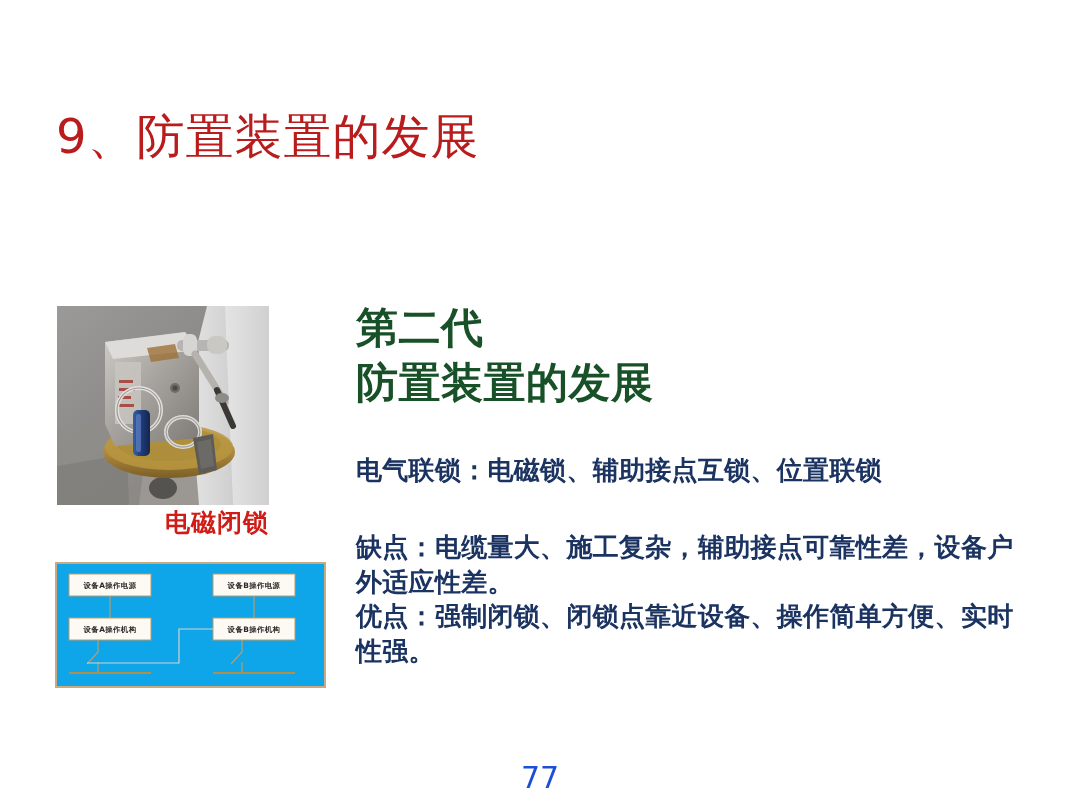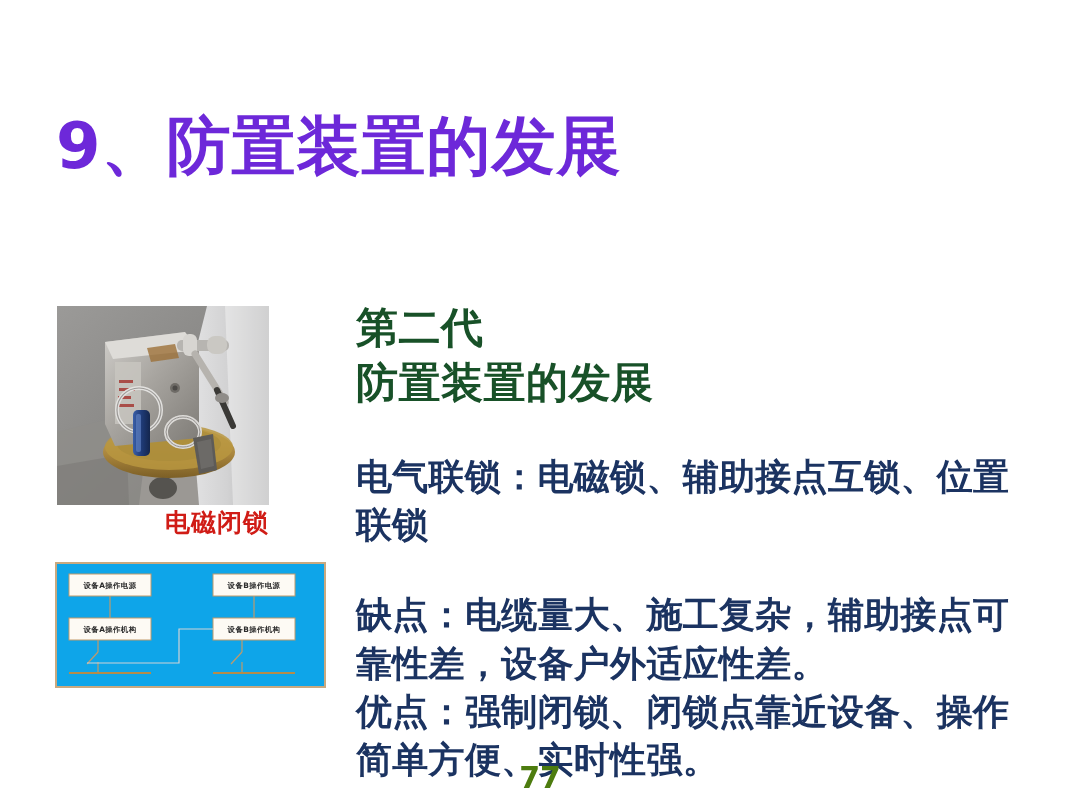--- a/index.html
+++ b/index.html
@@ -20,24 +20,24 @@
     position: absolute;
     inset: 0;
     background: #ffffff;
   }
 
   
   .slide-title {
     position: absolute;
     left: 56px;
     top: 109px;
-    font-size: 64px;
+    font-size: 48px;
     line-height: 1.16;
-    font-weight: 700;
-    color: #6d28d9;
+    font-weight: 400;
+    color: #b91c1c;
     letter-spacing: 1px;
     white-space: nowrap;
   }
 
   
   .photo-frame {
     position: absolute;
     left: 57px;
     top: 306px;
     width: 212px;
@@ -107,38 +107,38 @@
   }
   .heading-green {
     color: #185128;
     font-size: 42px;
     font-weight: 700;
     line-height: 1.32;
     letter-spacing: 0.5px;
   }
   .para-blue {
     color: #1b3361;
-    font-size: 36px;
+    font-size: 26px;
     font-weight: 700;
     line-height: 1.34;
     letter-spacing: 0.3px;
   }
   .gap-1 { height: 42px; }
   .gap-2 { height: 42px; }
 
   
   .page-number {
     position: absolute;
     left: 0;
     right: 0;
     top: 760px;
     text-align: center;
     font-size: 30px;
-    color: #4d7c0f;
-    font-weight: 700;
+    color: #1d4ed8;
+    font-weight: 400;
   }
 </style>
 </head>
 <body>
 
 <div class="slide">
 
   <div class="slide-title">9、防置装置的发展</div>
 
   <div class="photo-frame">

